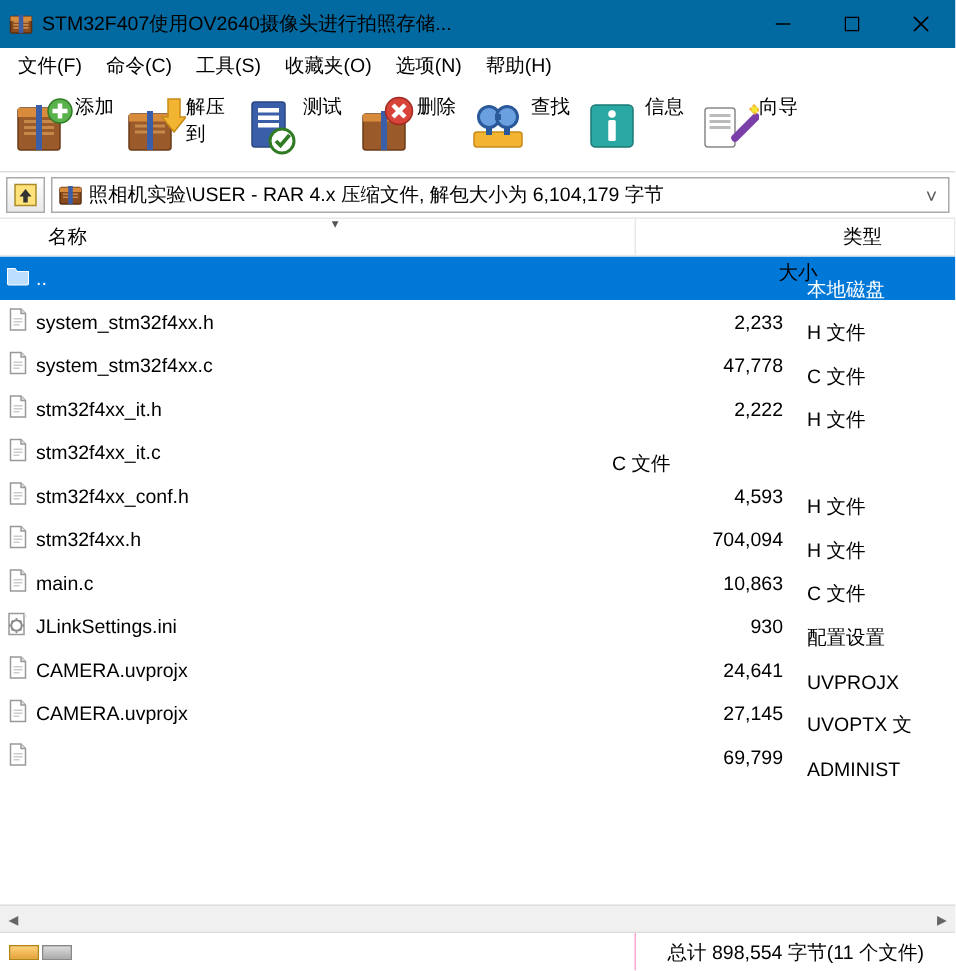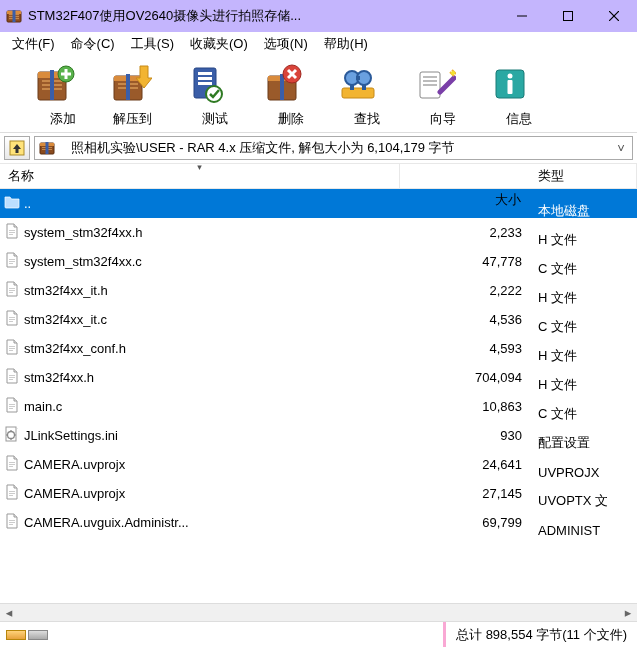--- a/index.html
+++ b/index.html
@@ -1,47 +1,47 @@
 <!DOCTYPE html>
 <html><head>
 <meta charset="utf-8">
 <style>
 * { margin: 0; padding: 0; box-sizing: border-box; font-family: "Segoe UI", "Microsoft YaHei", Tahoma, sans-serif; font-size: 13px; }
 body { background: #fff; color: #000; width: 637px; height: 647px; display: flex; flex-direction: column; overflow: hidden; }
 
 
-.titlebar { height: 32px; display: flex; align-items: center; padding-left: 6px; background: #c4b5fd; }
+.titlebar { height: 32px; display: flex; align-items: center; padding-left: 6px; background: #0369a1; }
 .titlebar .app-icon { width: 16px; height: 16px; margin-right: 6px; }
 .titlebar .title { flex: 1; font-size: 13px; white-space: nowrap; overflow: hidden; text-overflow: ellipsis; }
 .titlebar .win-btns { display: flex; height: 100%; }
 .titlebar .win-btn { width: 46px; height: 100%; display: flex; align-items: center; justify-content: center; cursor: pointer; }
 .titlebar .win-btn svg { width: 10px; height: 10px; }
 
 
 .menubar { height: 24px; display: flex; align-items: flex-end; padding: 0 4px; }
 .menubar .menu-item { padding: 3px 8px; cursor: pointer; white-space: nowrap; }
 
 
 .toolbar { display: flex; padding: 4px 2px 2px; border-bottom: 1px solid #ddd; }
-.toolbar .tool-btn { display: flex; flex-direction: column; align-items: flex-end; justify-content: flex-end; width: 76px; cursor: pointer; padding: 2px; }
+.toolbar .tool-btn { display: flex; flex-direction: row; align-items: flex-start; justify-content: flex-end; width: 76px; cursor: pointer; padding: 2px; }
 .toolbar .tool-ico { width: 44px; height: 44px; display: flex; align-items: center; justify-content: center; margin-bottom: 4px; }
 .toolbar .tool-lbl { font-size: 13px; }
 
 
 .addrbar { height: 30px; display: flex; align-items: center; padding: 2px 4px; gap: 4px; }
 .up-btn { width: 26px; height: 24px; border: 1px solid #aaa; background: linear-gradient(#fff,#e8e8e8); display: flex; align-items: center; justify-content: center; cursor: pointer; }
-.addr-field { flex: 1; height: 24px; border: 1px solid #aaa; display: flex; align-items: center; padding: 0 4px; gap: 16px; overflow: hidden; cursor: pointer; }
+.addr-field { flex: 1; height: 24px; border: 1px solid #aaa; display: flex; align-items: center; padding: 0 4px; gap: 4px; overflow: hidden; cursor: pointer; }
 .addr-icon { width: 16px; height: 16px; flex-shrink: 0; }
 .addr-text { flex: 1; white-space: nowrap; overflow: hidden; }
 .addr-drop { width: 14px; text-align: center; color: #555; cursor: pointer; }
 
 
 .colhead { height: 26px; display: flex; align-items: stretch; border-top: 1px solid #e8e8e8; border-bottom: 1px solid #e8e8e8; }
 .colhead .ch { display: flex; align-items: center; padding: 0 8px; border-right: 1px solid #e8e8e8; cursor: pointer; position: relative; }
-.ch-name { flex: 0 0 400px; }
+.ch-name { flex: 0 0 400px; margin-left: 24px; }
 .ch-size { flex: 0 0 130px; justify-content: flex-end; margin-top: 36px; }
 .ch-type { flex: 1; min-width: 0; }
 .sort-ind { position: absolute; left: 50%; top: -2px; transform: translateX(-50%); font-size: 9px; color: #555; }
 
 
 .filelist { flex: 1; overflow: hidden; }
 .row { height: 29px; display: flex; align-items: center; cursor: pointer; }
 .row.selected { background: #0078d7; color: #fff; }
 .cell-name { flex: 0 0 400px; display: flex; align-items: center; padding-left: 4px; gap: 4px; overflow: hidden; white-space: nowrap; }
 .cell-size { flex: 0 0 130px; text-align: right; padding-right: 8px; white-space: nowrap; }
@@ -49,21 +49,21 @@
 .file-ico { width: 16px; height: 16px; flex-shrink: 0; }
 
 
 .hscroll { height: 18px; background: #f0f0f0; border-top: 1px solid #ddd; display: flex; align-items: center; }
 .hscroll .track { flex: 1; height: 100%; position: relative; }
 .hscroll .arr { width: 18px; height: 100%; display: flex; align-items: center; justify-content: center; color: #666; cursor: pointer; }
 
 
 .statusbar { height: 26px; border-top: 1px solid #ddd; display: flex; align-items: center; }
 .status-left { flex: 1; display: flex; align-items: center; padding-left: 6px; gap: 2px; }
-.status-right { padding: 0 10px; border-left: 3px solid #f9a8d4; height: 100%; display: flex; align-items: center; }
+.status-right { padding: 0 21px; border-left: 1px solid #f9a8d4; height: 100%; display: flex; align-items: center; }
 .key-ico { width: 20px; height: 10px; background: linear-gradient(#ffd27a,#e6a23c); border: 1px solid #b8860b; }
 </style>
 </head>
 <body>
 
 <div class="titlebar">
   <svg class="app-icon" viewBox="0 0 16 16">
     <rect x="1" y="3" width="14" height="11" rx="1" fill="#8a4b1e" stroke="#5a2f10"></rect>
     <rect x="1" y="3" width="14" height="3" fill="#d98b3c"></rect>
     <rect x="3" y="6" width="10" height="1.2" fill="#c7884a"></rect>
@@ -166,40 +166,40 @@
         <rect x="20" y="14" width="4" height="4" fill="#2b5a9a"></rect>
         <rect x="14" y="22" width="4" height="6" fill="#2b5a9a"></rect>
         <rect x="26" y="22" width="4" height="6" fill="#2b5a9a"></rect>
       </svg>
     </div>
     <span class="tool-lbl">查找</span>
   </div>
   <div class="tool-btn">
     <div class="tool-ico">
       <svg viewBox="0 0 44 44" width="44" height="44">
+        <rect x="8" y="8" width="28" height="28" rx="3" fill="#2aa8a3" stroke="#1a7a76"></rect>
+        <circle cx="22" cy="14" r="2.5" fill="#fff"></circle>
+        <rect x="19.5" y="18" width="5" height="14" rx="1" fill="#fff"></rect>
+      </svg>
+    </div>
+    <span class="tool-lbl">信息</span>
+  </div>
+  <div class="tool-btn">
+    <div class="tool-ico">
+      <svg viewBox="0 0 44 44" width="44" height="44">
         <rect x="8" y="10" width="20" height="26" rx="2" fill="#fff" stroke="#888"></rect>
         <rect x="11" y="14" width="14" height="2" fill="#bbb"></rect>
         <rect x="11" y="18" width="14" height="2" fill="#bbb"></rect>
         <rect x="11" y="22" width="14" height="2" fill="#bbb"></rect>
         <path d="M28 30 L42 16" stroke="#7a3fa8" stroke-width="5" stroke-linecap="round"></path>
         <path d="M38 10 L42 14 M40 8 L44 12" stroke="#f2b431" stroke-width="2"></path>
         <circle cx="41" cy="11" r="2" fill="#f2e431"></circle>
       </svg>
     </div>
     <span class="tool-lbl">向导</span>
-  </div>
-  <div class="tool-btn">
-    <div class="tool-ico">
-      <svg viewBox="0 0 44 44" width="44" height="44">
-        <rect x="8" y="8" width="28" height="28" rx="3" fill="#2aa8a3" stroke="#1a7a76"></rect>
-        <circle cx="22" cy="14" r="2.5" fill="#fff"></circle>
-        <rect x="19.5" y="18" width="5" height="14" rx="1" fill="#fff"></rect>
-      </svg>
-    </div>
-    <span class="tool-lbl">信息</span>
   </div>
 </div>
 
 <div class="addrbar">
   <div class="up-btn">
     <svg width="16" height="16" viewBox="0 0 16 16">
       <rect x="1" y="1" width="14" height="14" fill="#ffe37a" stroke="#aa8a2a"></rect>
       <path d="M8 4 L12 9 L9.5 9 L9.5 13 L6.5 13 L6.5 9 L4 9 Z" fill="#333"></path>
     </svg>
   </div>
@@ -286,21 +286,20 @@
       <div class="cell-name">
         <span><svg class="file-ico" viewBox="0 0 16 16">
             <path d="M3 1h7l3 3v11H3z" fill="#fff" stroke="#999"></path>
             <path d="M10 1v3h3" fill="#e5e5e5" stroke="#999"></path>
             <rect x="5" y="7" width="6" height="1" fill="#ccc"></rect>
             <rect x="5" y="9" width="6" height="1" fill="#ccc"></rect>
             <rect x="5" y="11" width="4" height="1" fill="#ccc"></rect>
           </svg></span>
         <span>stm32f4xx_it.c</span>
       </div>
-      <div class="cell-size">4,536</div>
       <div class="cell-type">C 文件</div>
     </div>
     <div class="row">
       <div class="cell-name">
         <span><svg class="file-ico" viewBox="0 0 16 16">
             <path d="M3 1h7l3 3v11H3z" fill="#fff" stroke="#999"></path>
             <path d="M10 1v3h3" fill="#e5e5e5" stroke="#999"></path>
             <rect x="5" y="7" width="6" height="1" fill="#ccc"></rect>
             <rect x="5" y="9" width="6" height="1" fill="#ccc"></rect>
             <rect x="5" y="11" width="4" height="1" fill="#ccc"></rect>
@@ -381,21 +380,20 @@
     </div>
     <div class="row">
       <div class="cell-name">
         <span><svg class="file-ico" viewBox="0 0 16 16">
             <path d="M3 1h7l3 3v11H3z" fill="#fff" stroke="#999"></path>
             <path d="M10 1v3h3" fill="#e5e5e5" stroke="#999"></path>
             <rect x="5" y="7" width="6" height="1" fill="#ccc"></rect>
             <rect x="5" y="9" width="6" height="1" fill="#ccc"></rect>
             <rect x="5" y="11" width="4" height="1" fill="#ccc"></rect>
           </svg></span>
-        <span>CAMERA.uvguix.Administr...</span>
       </div>
       <div class="cell-size">69,799</div>
       <div class="cell-type">ADMINIST</div>
     </div>
   </div>
 
 <div class="hscroll">
   <div class="arr">◂</div>
   <div class="track"></div>
   <div class="arr">▸</div>

